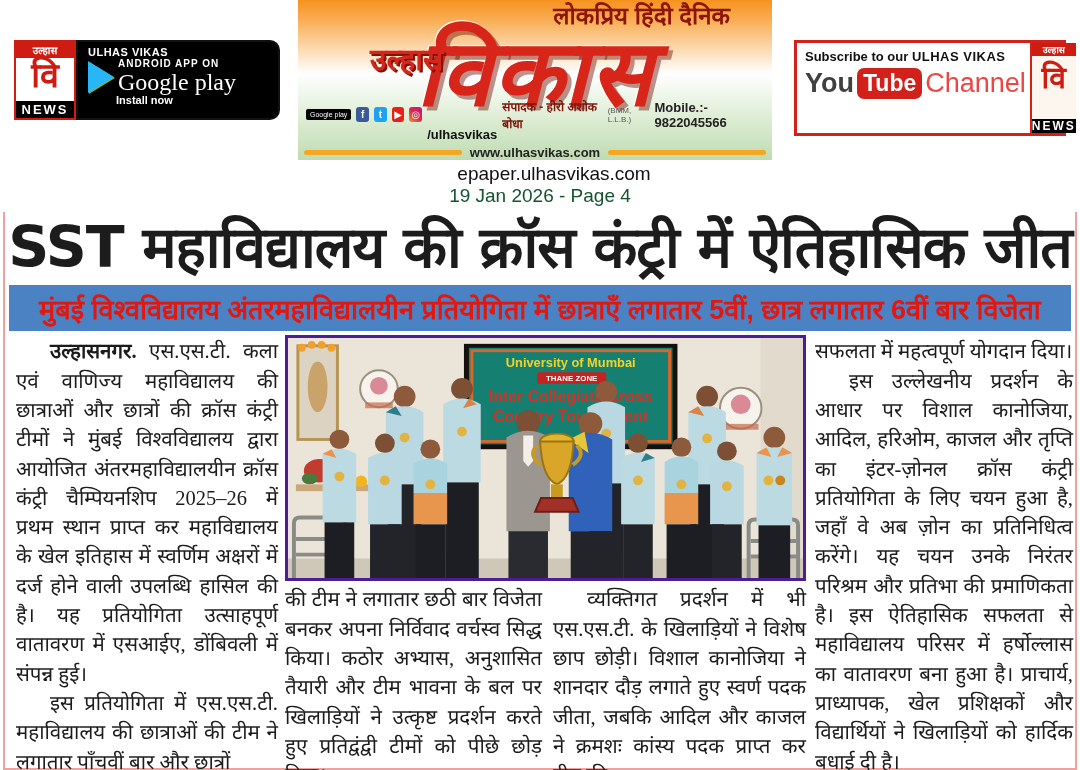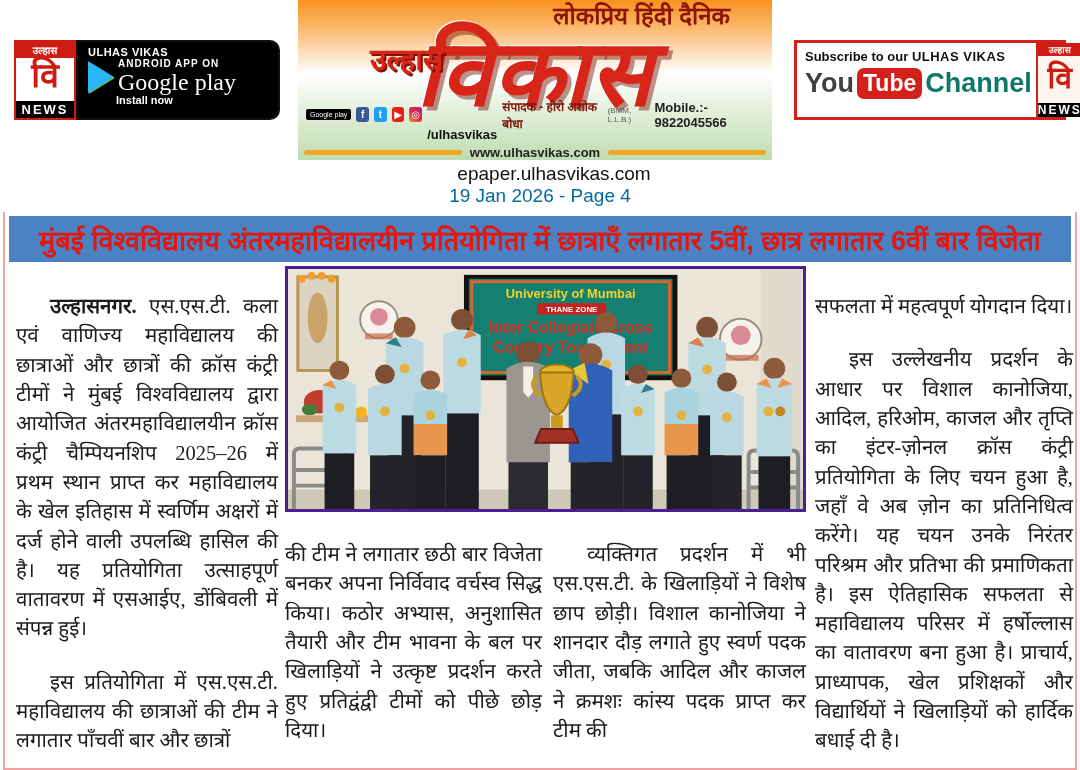--- a/index.html
+++ b/index.html
@@ -39,49 +39,49 @@
   .soc.fb{background:#3b5998;} .soc.tw{background:#1da1f2;} .soc.yt{background:#e62117;} .soc.ig{background:linear-gradient(45deg,#f09433,#dc2743,#bc1888);}
   .mh-handle { font-size:13px; font-weight:bold; color:#111;margin-top:40px; }
   .mh-editor { font-size:12px; font-weight:bold; color:#7d1408; }
   .mh-bmm { font-size:8px; color:#555; }
   .mh-mobile { margin-left:auto; font-size:13px; font-weight:bold; color:#222; }
   .mh-webrow { position:absolute; left:0; bottom:0; width:100%; display:flex; align-items:center; gap:8px; padding:0 6px; }
   .mh-webrow .rule { flex:1; height:5px; background:#f5a623; border-radius:3px; }
   .mh-web { font-size:13px; font-weight:bold; color:#222; }
 
   
-  .yt-badge { position:absolute; right:14px; top:40px; width:272px; height:80px; border:3px solid #d2201a; background:#fff; display:flex; }
+  .yt-badge { position:absolute; right:14px; top:40px; width:272px; height:96px; border:3px solid #d2201a; background:#fff; display:flex; }
   .yt-left { flex:1; padding:6px 4px 4px 8px; }
   .yt-line1 { font-size:13px; color:#111; font-weight:bold; white-space:nowrap; }
   .yt-line1 .yt-brand { font-weight:900; letter-spacing:.5px; }
   .yt-line2 { margin-top:4px; display:flex; align-items:center; gap:3px; }
   .yt-you { font-size:27px; font-weight:900; color:#404040; }
   .yt-tube { font-size:23px; font-weight:900; color:#fff; background:#d2201a; border-radius:7px; padding:2px 6px; }
-  .yt-channel { font-size:27px; font-weight:700; color:#0f766e; }
+  .yt-channel { font-size:27px; font-weight:400; color:#ef4444; }
   .yt-logo { width:58px; border-left:2px solid #d2201a; display:flex; flex-direction:column; }
   .yt-logo .uv-top{ background:#cf1c12; color:#fff; font-size:9px; font-weight:bold; text-align:center; }
   .yt-logo .uv-vi{ flex:1; color:#cf1c12; font-size:30px; font-weight:900; text-align:center; background:#fdf6ef; }
   .yt-logo .uv-news{ background:#000; color:#fff; font-size:12px; font-weight:bold; letter-spacing:2px; text-align:center; }
 
   
   .ep-url  { position:absolute; left:0; top:163px; width:100%; text-align:center; font-size:19px; color:#111;padding-left:28px; }
-  .ep-date { position:absolute; left:0; top:185px; width:100%; text-align:center; font-size:19px; color:#0369a1; }
+  .ep-date { position:absolute; left:0; top:185px; width:100%; text-align:center; font-size:19px; color:#14532d; }
 
   
   .article { position:absolute; left:3px; top:212px; width:1074px; height:558px;
              border:2px solid #f0a0a0; border-top:none; background:#fff; }
   .headline { text-align:center; font-size:57px; font-weight:900; color:#1c1c1c; line-height:1.18; margin-top:2px;
               font-family:"DejaVu Sans","Liberation Sans",sans-serif; letter-spacing:-1px; }
   .subhead { margin:4px 4px 0 4px; height:46px; background:#4a82c4; display:flex; align-items:center; justify-content:center; }
   .subhead span { font-size:27px; font-weight:900; color:#e4170e; white-space:nowrap; }
 
   .body-wrap { position:relative; width:100%; height:425px; margin-top:2px; }
   .col { position:absolute; font-family:"Liberation Serif","DejaVu Serif",serif; font-size:20.5px; color:#1b1b1b;
          line-height:1.43; text-align:justify; }
-  .col p { text-indent:34px;margin-top:24px; }
+  .col p { text-indent:34px; }
   .col .dl { font-weight:bold; }
   .col1 { left:11px;  top:4px;   width:262px; }
   .col2 { left:280px; top:252px; width:257px; }
   .col3 { left:548px; top:252px; width:253px; }
   .col4 { left:810px; top:4px;   width:258px; }
 
   .photo { position:absolute; left:280px; top:2px; width:521px; height:246px; border:3px solid #4c1d95; background:#b91c1c; }
   .photo svg { display:block; width:100%; height:100%; }
 </style>
 </head>
@@ -148,20 +148,21 @@
         <div class="uv-vi">वि</div>
         <div class="uv-news">NEWS</div>
       </div>
     </div>
   </div>
 
   <div class="ep-url">epaper.ulhasvikas.com</div>
   <div class="ep-date">19 Jan 2026 - Page 4</div>
 
   <div class="article">
+    <div class="headline">SST महाविद्यालय की क्रॉस कंट्री में ऐतिहासिक जीत</div>
     <div class="subhead">
       <span>मुंबई विश्वविद्यालय अंतरमहाविद्यालयीन प्रतियोगिता में छात्राएँ लगातार 5वीं, छात्र लगातार 6वीं बार विजेता</span>
     </div>
 
     <div class="body-wrap">
 
       <div class="col col1">
         <p><span class="dl">उल्हासनगर.</span><span> एस.एस.टी. कला एवं वाणिज्य महाविद्यालय की छात्राओं और छात्रों की क्रॉस कंट्री टीमों ने मुंबई विश्वविद्यालय द्वारा आयोजित अंतरमहाविद्यालयीन क्रॉस कंट्री चैम्पियनशिप 2025–26 में प्रथम स्थान प्राप्त कर महाविद्यालय के खेल इतिहास में स्वर्णिम अक्षरों में दर्ज होने वाली उपलब्धि हासिल की है। यह प्रतियोगिता उत्साहपूर्ण वातावरण में एसआईए, डोंबिवली में संपन्न हुई।</span></p>
         <p>इस प्रतियोगिता में एस.एस.टी. महाविद्यालय की छात्राओं की टीम ने लगातार पाँचवीं बार और छात्रों</p>
       </div>

